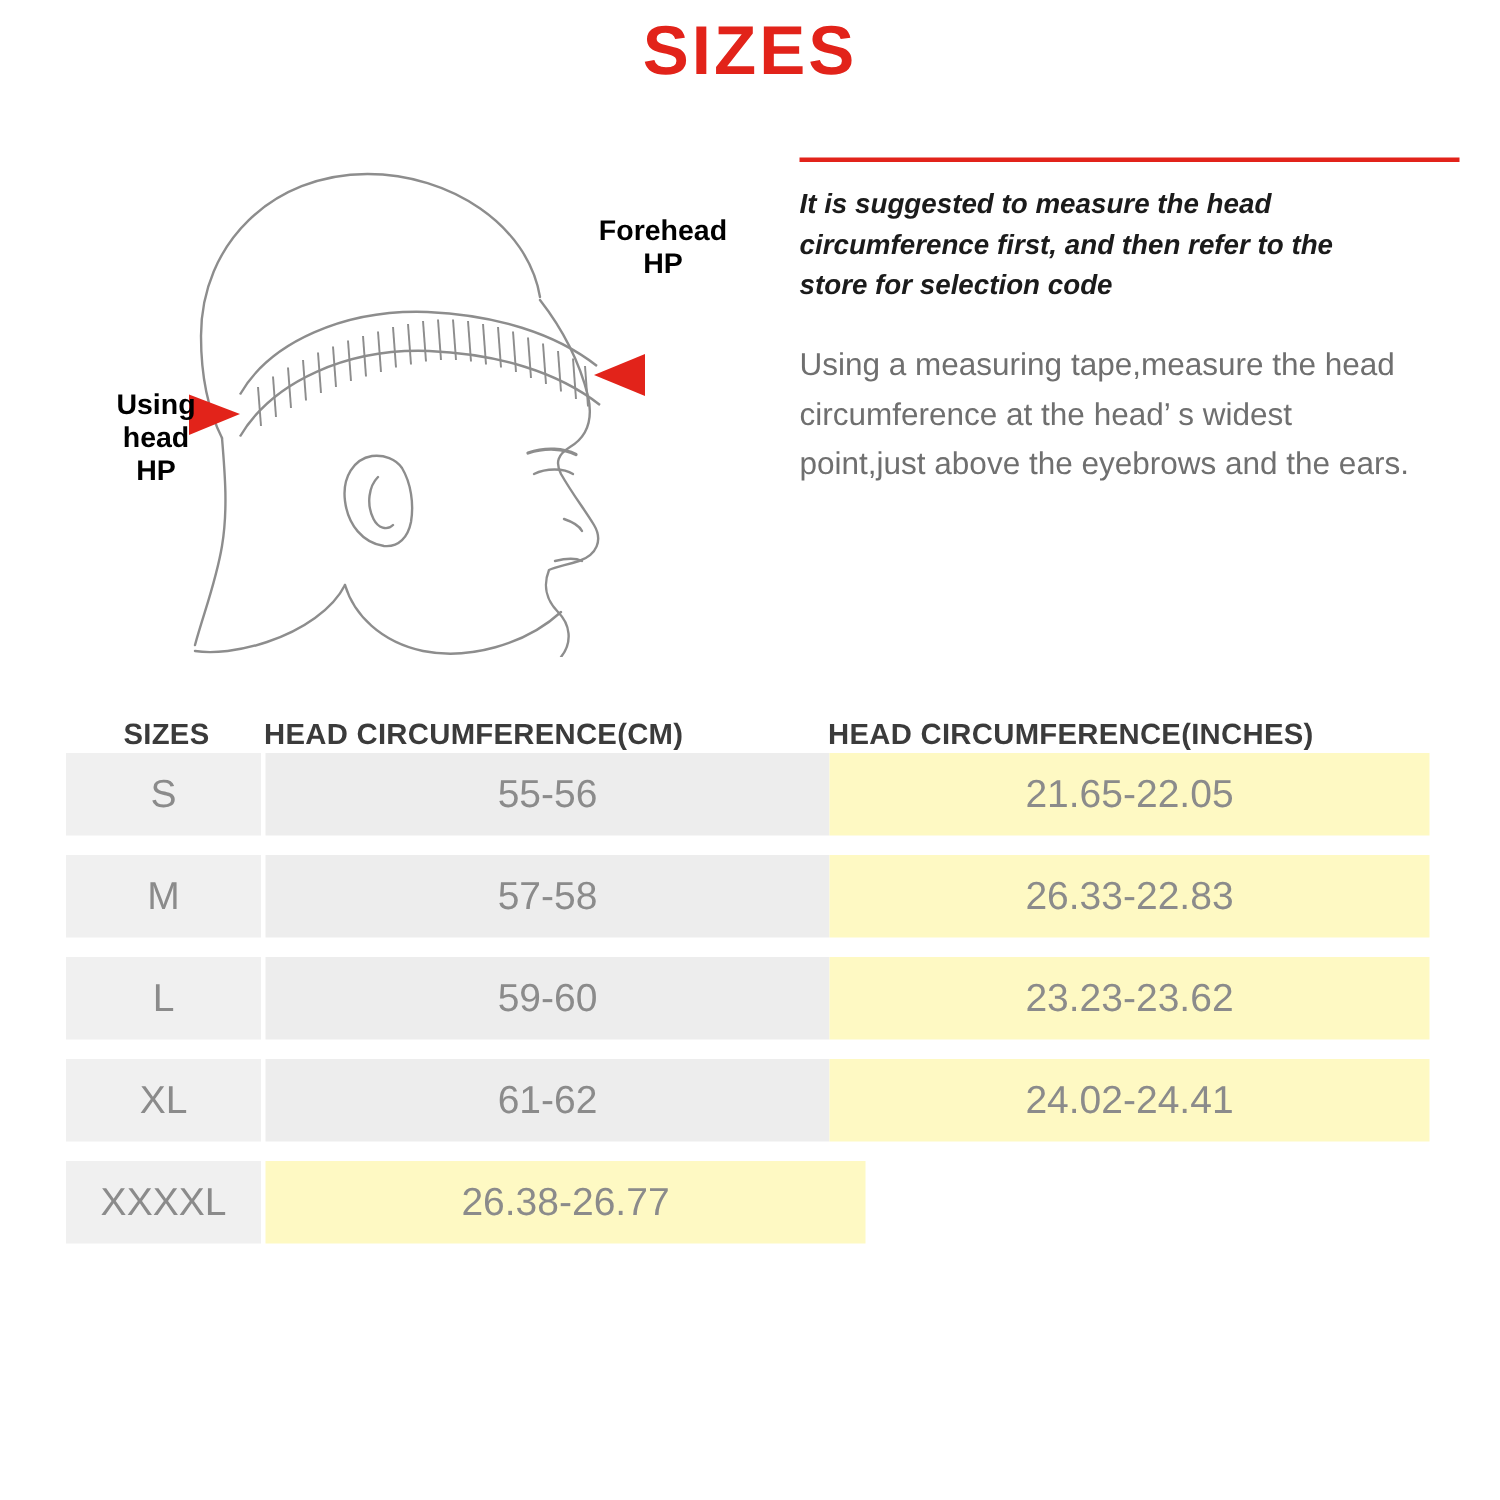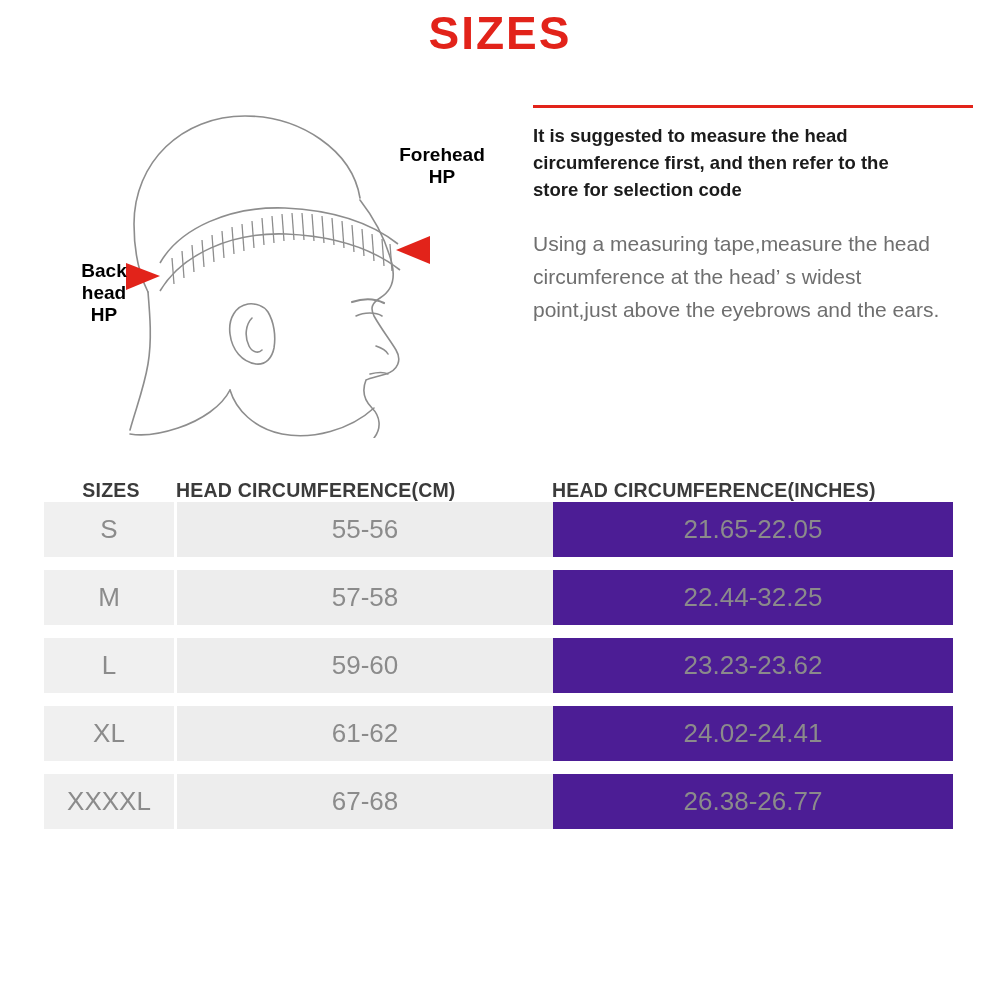--- a/index.html
+++ b/index.html
@@ -85,20 +85,21 @@
     height: 3px;
     background: #e2231a;
   }
   .info-strong {
     margin-top: 14px;
     font-size: 18.5px;
     font-weight: bold;
     color: #1b1b1b;
     line-height: 27px;
     width: 400px;
+    font-style: italic;
   }
   .info-note {
     margin-top: 24px;
     font-size: 21px;
     color: #6f6f6f;
     line-height: 33px;
     width: 412px;
   }
 
   
@@ -132,21 +133,21 @@
   }
   .row .cell {
     font-size: 26px;
     color: #8b8b8b;
     text-align: center;
     height: 55px;
     line-height: 55px;
   }
   .cell-size { width: 130px; background: #f0f0f0; }
   .cell-cm   { width: 376px; background: #ededed; }
-  .cell-in   { width: 400px; background: #4c1d95; }
+  .cell-in   { width: 400px; background: #fef9c3; }
   .cell-gap  { width: 3px; height: 55px; background: #ffffff; }
 </style>
 </head>
 <body>
 
 <div class="page">
 
   <div class="title">SIZES</div>
 
   <div class="diagram">
@@ -212,21 +213,21 @@
           <line x1="352" y1="161" x2="354" y2="188"></line>
           <line x1="360" y1="166" x2="362" y2="193"></line>
         </g>
       </g>
 
       <polygon points="96,185 130,198 96,212" fill="#e2231a"></polygon>
       <polygon points="400,158 366,172 400,186" fill="#e2231a"></polygon>
     </svg>
 
     <div class="label label-back">
-      <div>Back</div>
+      <div>Using</div>
       <div>head</div>
       <div>HP</div>
     </div>
     <div class="label label-forehead">
       <div>Forehead</div>
       <div>HP</div>
     </div>
   </div>
 
   <div class="info">
@@ -246,21 +247,21 @@
       <div class="cell cell-size">S</div>
       <div class="cell-gap"></div>
       <div class="cell cell-cm">55-56</div>
       <div class="cell cell-in">21.65-22.05</div>
     </div>
 
     <div class="row">
       <div class="cell cell-size">M</div>
       <div class="cell-gap"></div>
       <div class="cell cell-cm">57-58</div>
-      <div class="cell cell-in">22.44-32.25</div>
+      <div class="cell cell-in">26.33-22.83</div>
     </div>
 
     <div class="row">
       <div class="cell cell-size">L</div>
       <div class="cell-gap"></div>
       <div class="cell cell-cm">59-60</div>
       <div class="cell cell-in">23.23-23.62</div>
     </div>
 
     <div class="row">
@@ -268,18 +269,17 @@
       <div class="cell-gap"></div>
       <div class="cell cell-cm">61-62</div>
       <div class="cell cell-in">24.02-24.41</div>
     </div>
 
 
 
     <div class="row">
       <div class="cell cell-size">XXXXL</div>
       <div class="cell-gap"></div>
-      <div class="cell cell-cm">67-68</div>
       <div class="cell cell-in">26.38-26.77</div>
     </div>
   </div>
 
 </div>
 
 </body></html>

